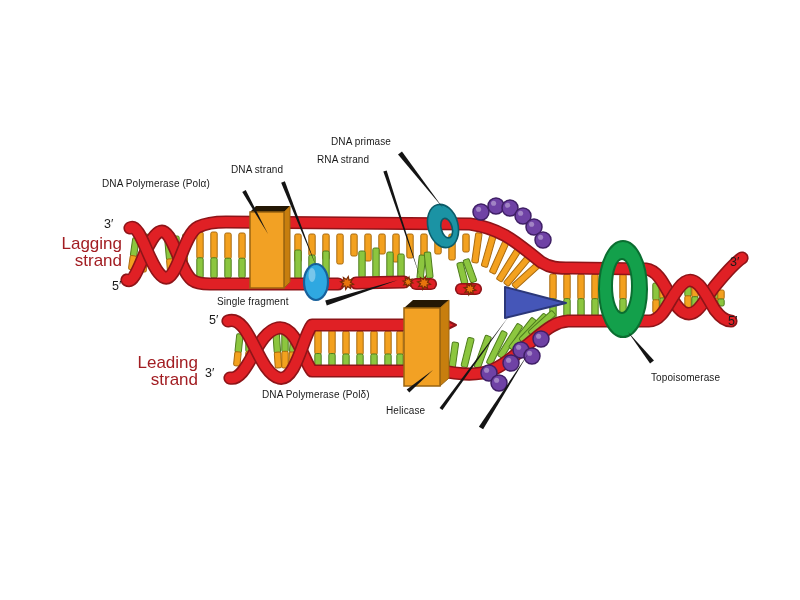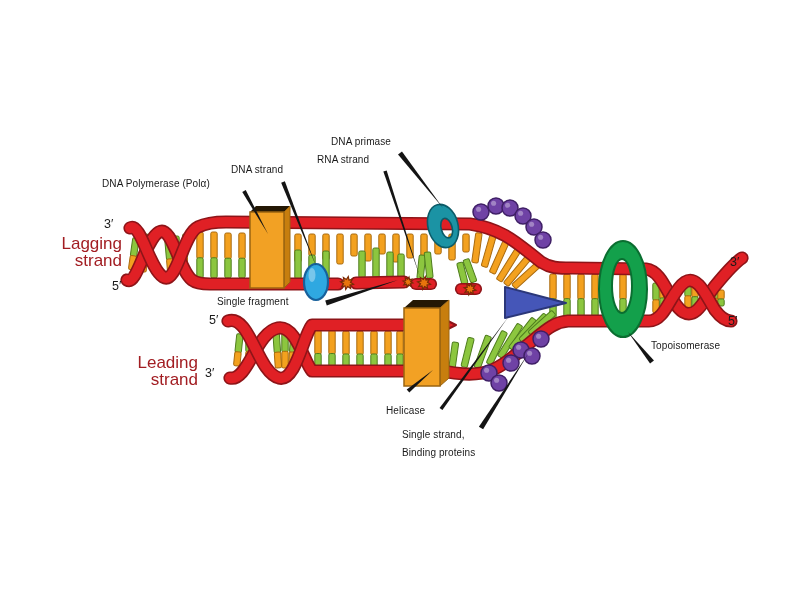--- a/index.html
+++ b/index.html
@@ -272,26 +272,23 @@
         <polygon points="483.1103271800284,429.34034293866665 478.8896728199716,426.65965706133335 528,354" fill="#141414"></polygon>
         <polygon points="653.9521720236075,360.43826238111393 650.0478279763925,363.56173761888607 628,332" fill="#141414"></polygon>
       </g>
     </svg>
 
   <div class="lbl" style="left:102px;top:178px;">DNA Polymerase (Polα)</div>
   <div class="lbl" style="left:231px;top:164px;">DNA strand</div>
   <div class="lbl" style="left:331px;top:136px;">DNA primase</div>
   <div class="lbl" style="left:317px;top:154px;">RNA strand</div>
   <div class="lbl" style="left:217px;top:296px;">Single fragment</div>
+  <div class="lbl" style="left:262px;top:389px;">DNA Polymerase (Polδ)</div>
   <div class="lbl" style="left:386px;top:405px;text-align:center;">Helicase</div>
-  <div class="lbl twoline" style="left:402px;top:426px;">
-    <div>Single strand,</div>
-    <div>Binding proteins</div>
-  </div>
-  <div class="lbl" style="left:651px;top:340px;">Topoisomerase</div>
+  <div class="lbl" style="left:651px;top:372px;">Topoisomerase</div>
 
   <div class="strandlbl" style="left:38px;top:235px;width:84px;">
     <div>Lagging</div>
     <div>strand</div>
   </div>
   <div class="strandlbl" style="left:114px;top:330px;width:84px;margin-top:24px;">
     <div>Leading</div>
     <div>strand</div>
   </div>
 

